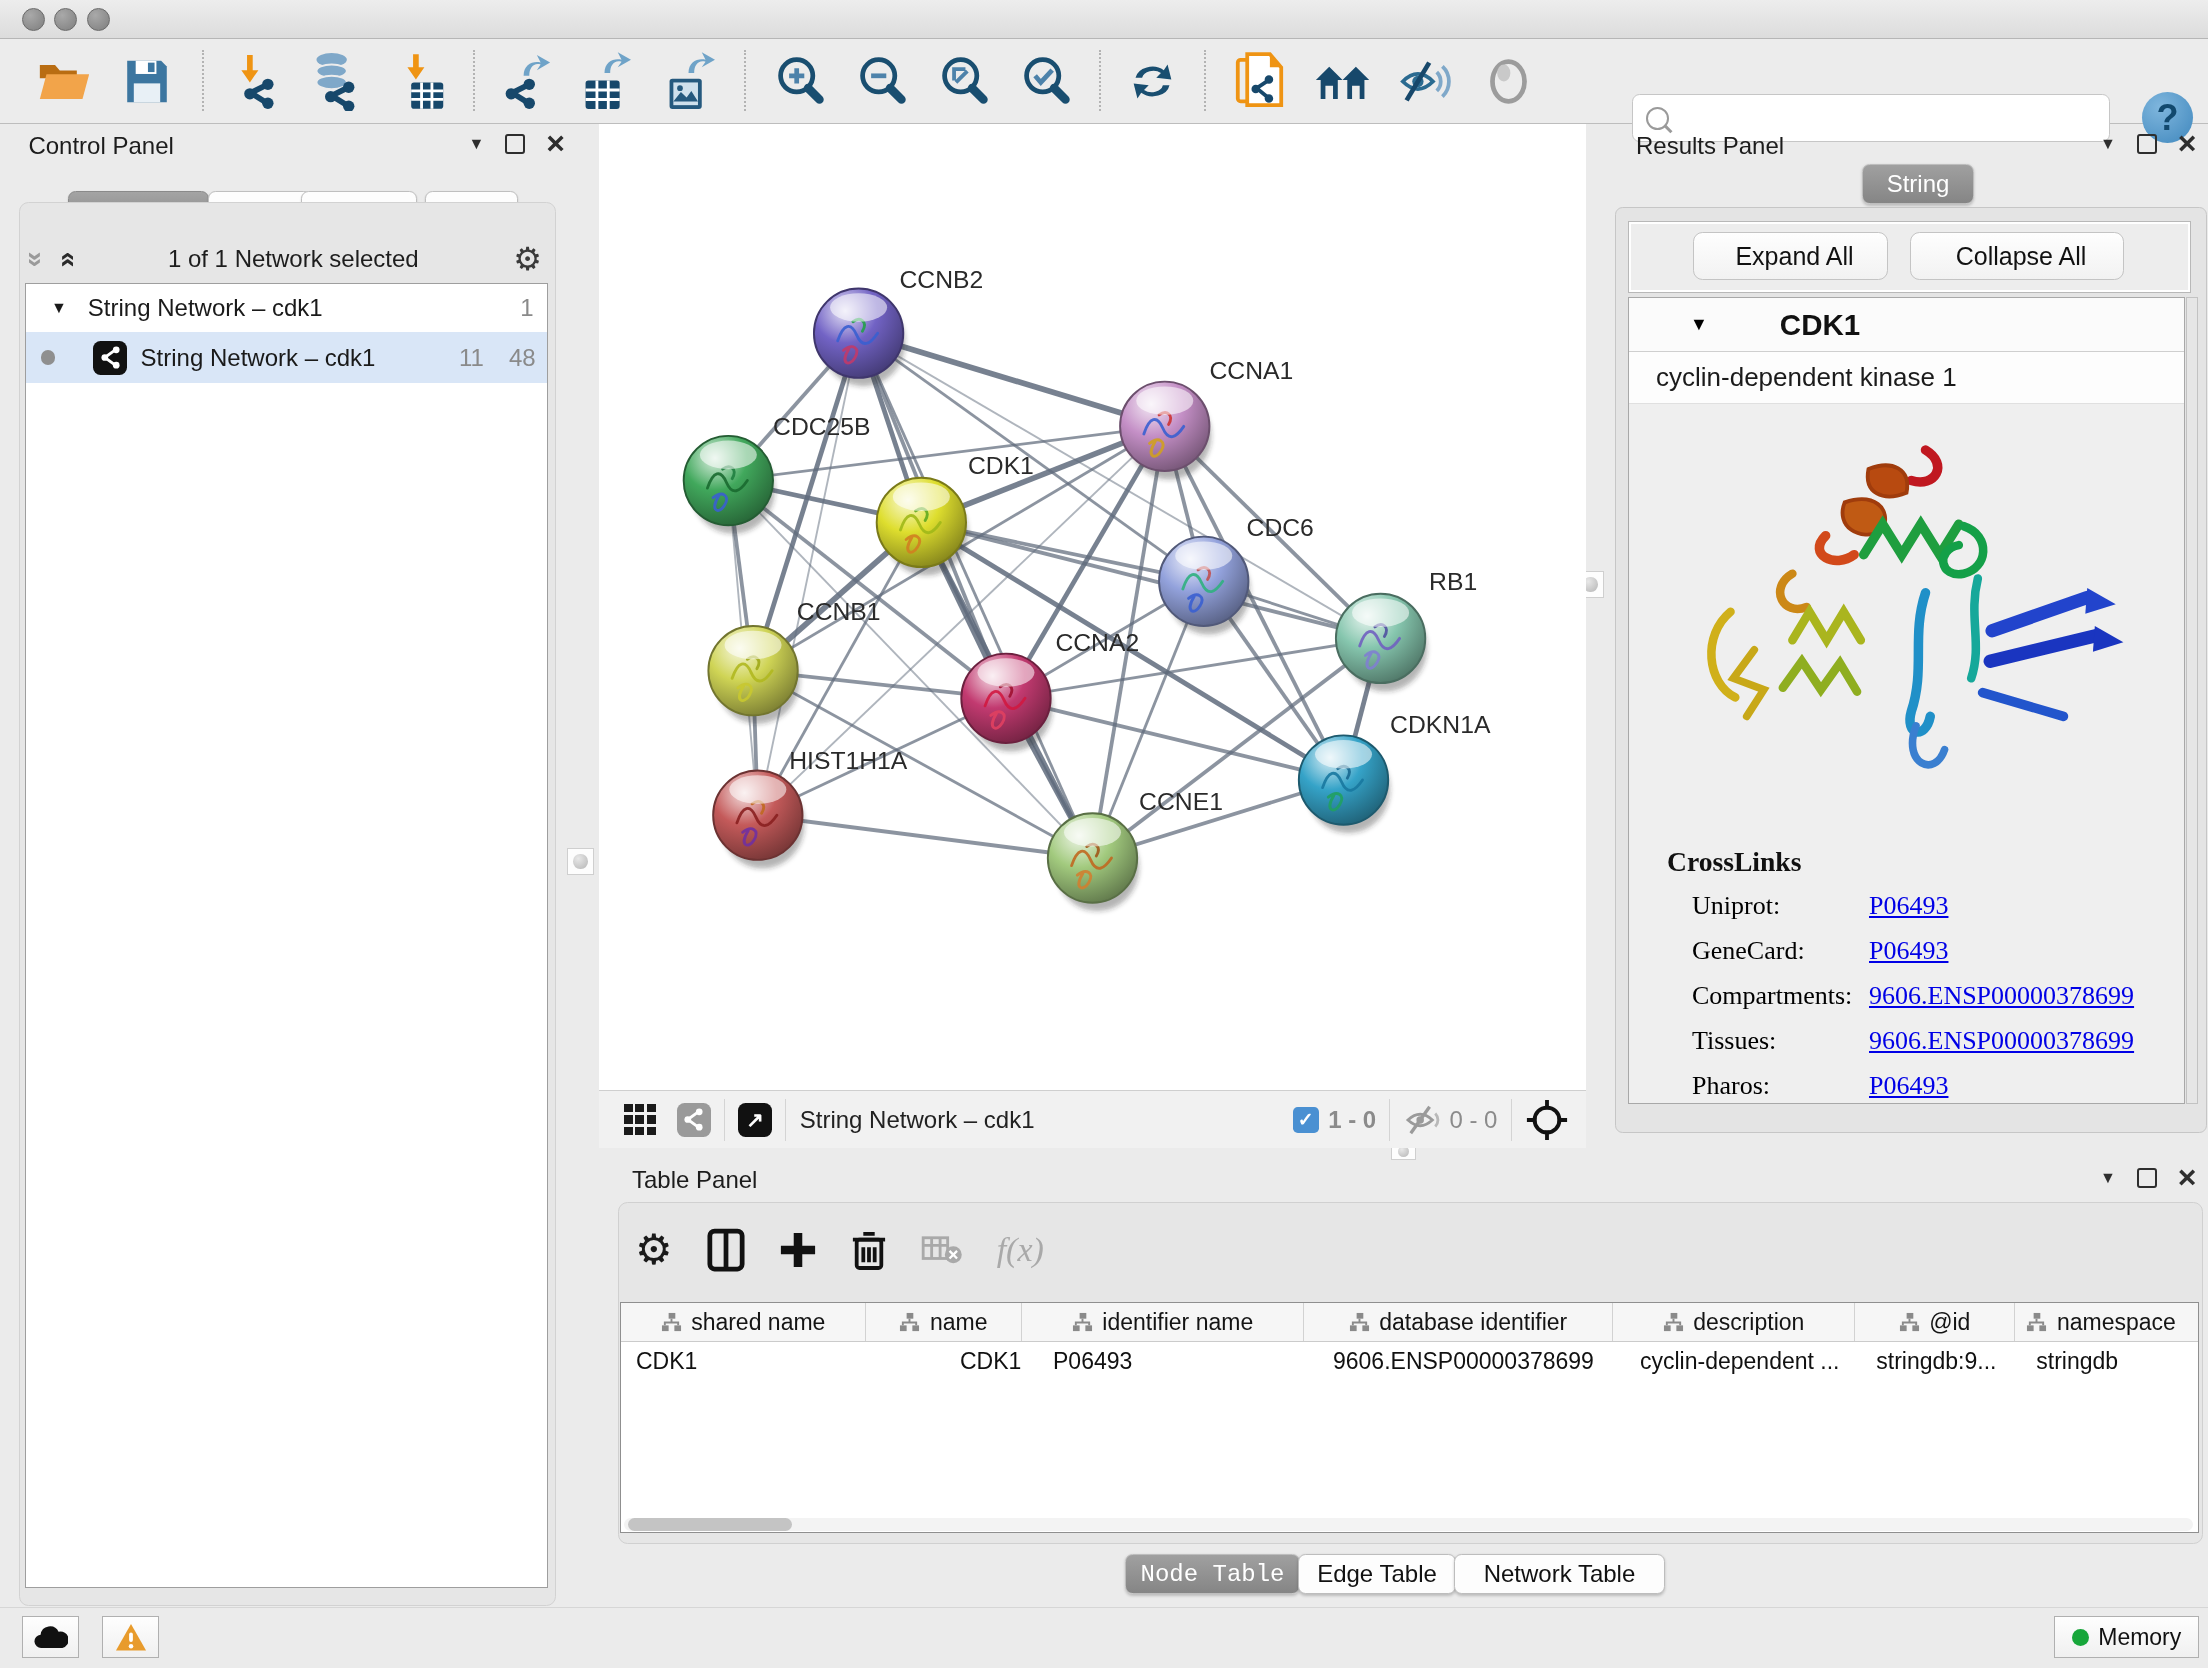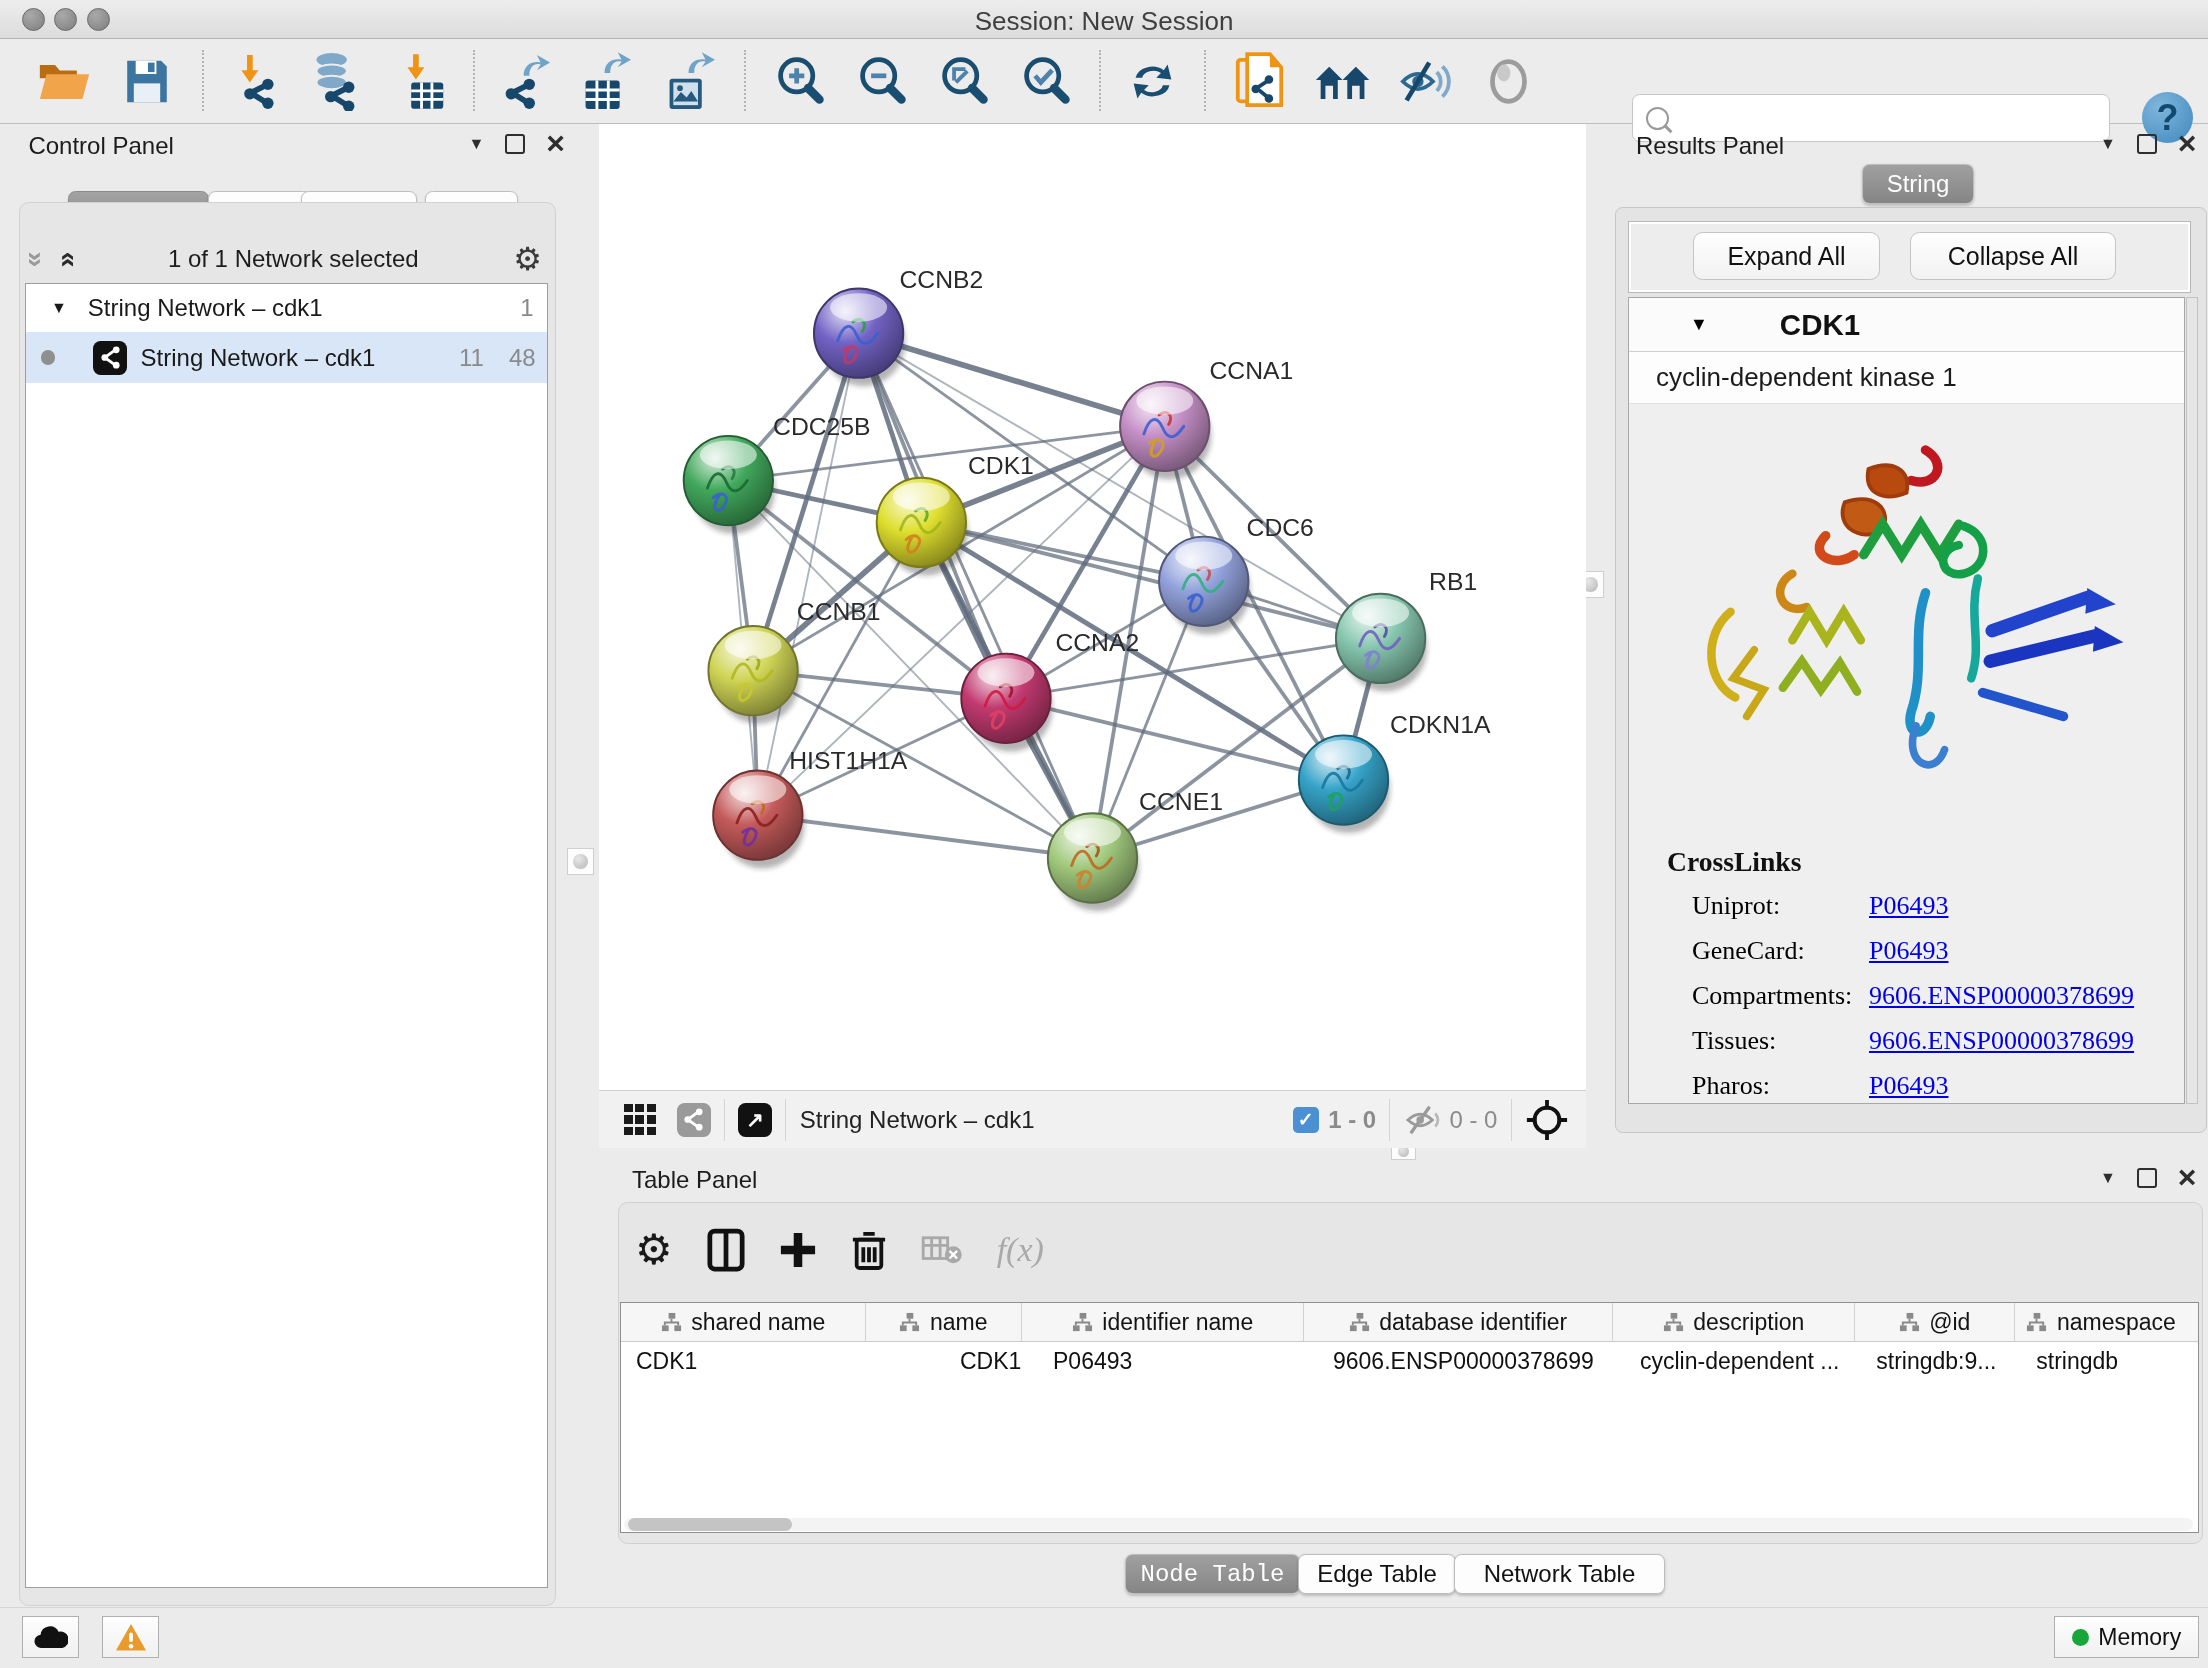--- a/index.html
+++ b/index.html
@@ -20,21 +20,21 @@
   
   .ptitle{font-size:24px;color:#1c1c1c;}
   .wctl{display:flex;gap:21px;align-items:center;}
   .tri{font-size:16px;color:#2e2e2e;}
   .fsq{width:16px;height:16px;border:2.4px solid #2e2e2e;border-radius:2.9px;}
   .xg{font-size:32px;font-weight:bold;color:#2e2e2e;line-height:19px;}
   .tab{height:44px;display:flex;align-items:center;justify-content:center;font-size:17px;color:#1c1c1c;background:#fdfdfd;border:1px solid #bfbfbf;border-radius:7.6px 7.6px 0 0;box-shadow:0 1px 1.9px rgba(0,0,0,.18);margin-top:23px;}
   .tab.sel{background:linear-gradient(#a4a4a4,#7c7c7c);color:#fff;border-color:#8a8a8a;}
   .btab{height:38px;display:flex;align-items:center;justify-content:center;font-size:24px;color:#111;background:#fdfdfd;border:1px solid #bdbdbd;border-radius:7.6px;box-shadow:0 1.9px 2.9px rgba(0,0,0,.2);}
   .btab.sel{background:linear-gradient(#a0a0a0,#858585);color:#fff;}
-  .wbtn{background:linear-gradient(#fefefe,#f2f2f2);border:1.9px solid #c4c4c4;border-radius:9.5px;display:flex;align-items:center;justify-content:center;font-size:25px;color:#111;}
+  .wbtn{background:linear-gradient(#fefefe,#f2f2f2);border:1.9px solid #c4c4c4;border-radius:9.5px;display:flex;align-items:center;justify-content:center;font-size:25px;color:#111;padding-left:8px;}
   a.link{color:#0000e6;text-decoration:underline;}
   
   .cp-box{left:19px;top:202px;width:535px;height:1402px;background:#e6e6e6;border:1px solid #d2d2d2;border-radius:9.5px;}
   .cp-list{left:25px;top:283px;width:521px;height:1303px;background:#fff;border:1.9px solid #9e9e9e;}
   .chev{display:inline-block;font-size:28.5px;font-weight:bold;transform:rotate(90deg);line-height:19px;}
   .netrow{display:flex;align-items:center;font-size:24px;color:#1a1a1a;}
   .cnt{color:#8a8a8a;font-size:24px;}
   .sharesq{width:34px;height:34px;background:#111;border-radius:7.6px;display:flex;align-items:center;justify-content:center;}
   
   .canvas{left:599px;top:124px;width:987px;height:966px;background:#fff;}
@@ -70,21 +70,20 @@
 </style>
 </head>
 <body>
 
 <div id="app">
 
   <div class="abs titlebar">
     <div class="abs tl" style="left:22px;"></div>
     <div class="abs tl" style="left:54px;"></div>
     <div class="abs tl" style="left:87px;"></div>
-    <div class="abs wtitle">Session: New Session</div>
   </div>
 
   <div class="abs toolbar">
     <div class="abs tbtn" style="left:34px;">
       <svg width="55" height="48" viewBox="0 0 58 50">
           <path d="M3 8 h16 l5 6 h18 v8 H3z" fill="#b96d12"></path>
           <path d="M3 44 L10 18 h45 L48 44z" fill="#f2a44a"></path>
         </svg>
     </div>
     <div class="abs tbtn" style="left:116px;">

